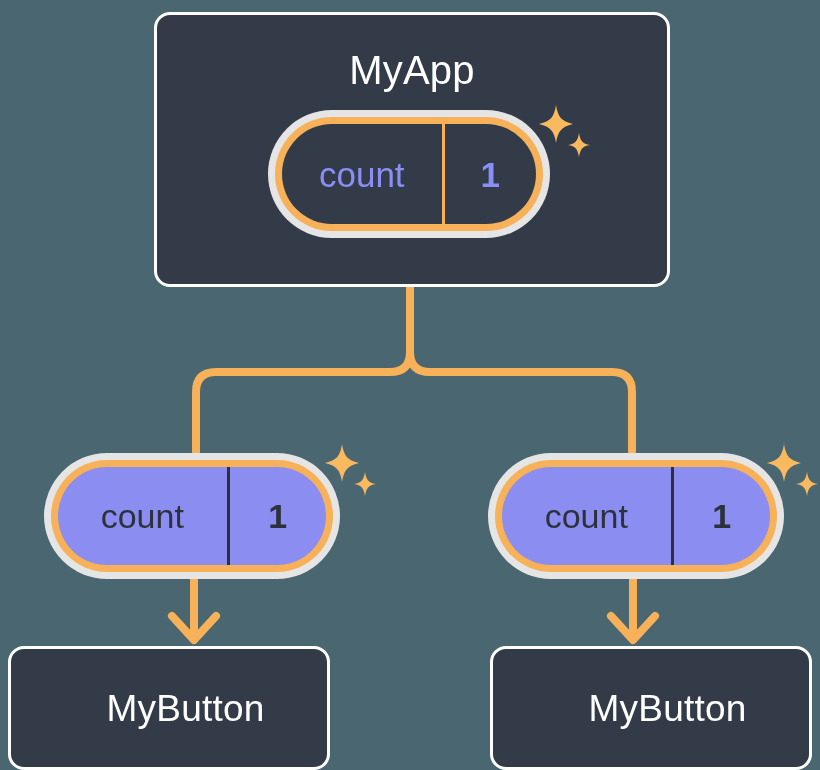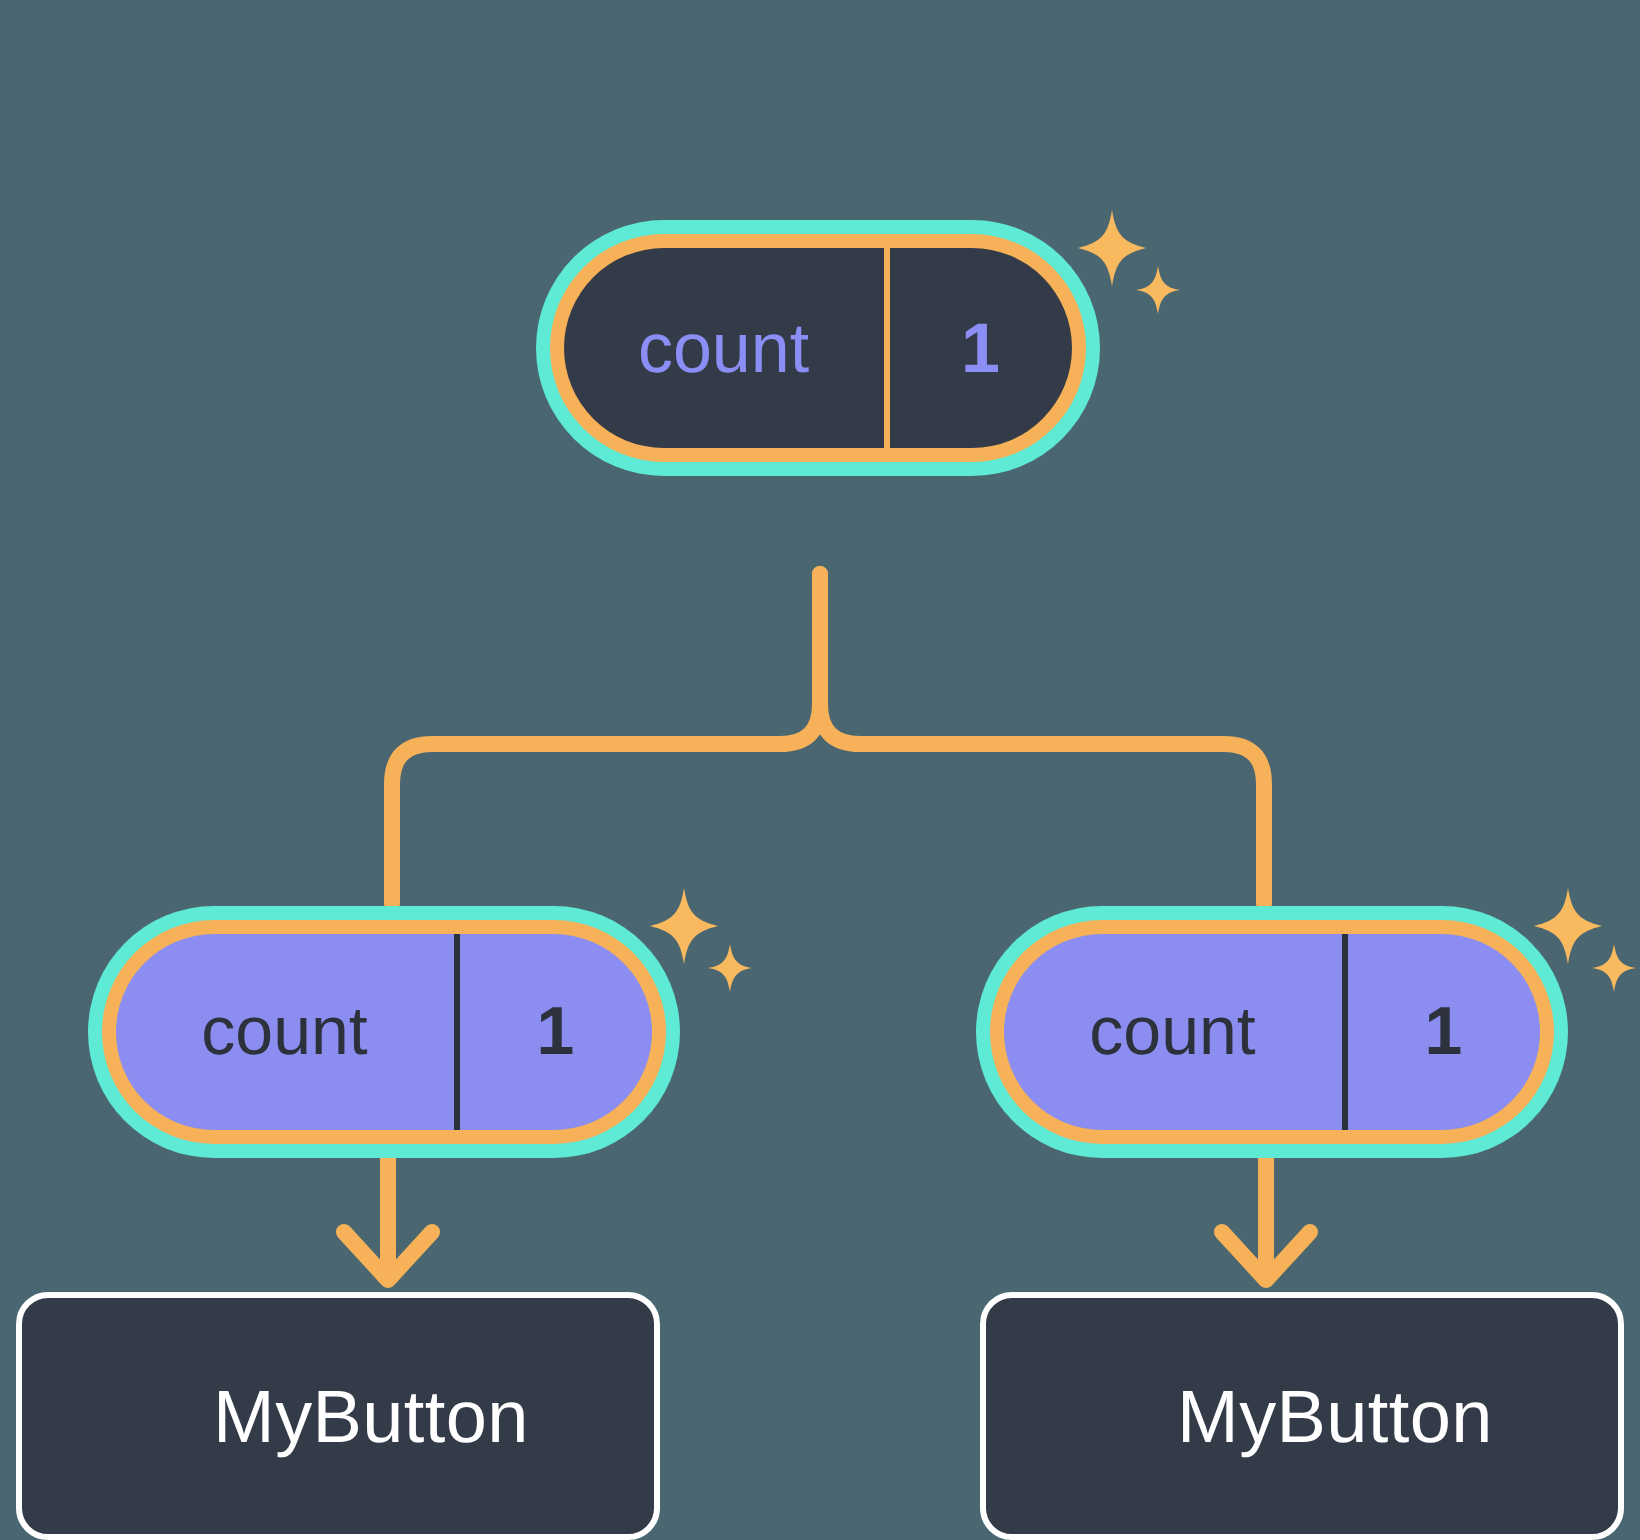--- a/index.html
+++ b/index.html
@@ -36,21 +36,21 @@
   #card-app   { left: 154px; top: 12px;  width: 516px; height: 275px; }
   #card-app .card-title { margin-top: 35px; font-size: 40px; }
 
   #card-btn-left  { left: 8px;   top: 646px; width: 322px; height: 124px; justify-content: center; }
   #card-btn-right { left: 490px; top: 646px; width: 322px; height: 124px; justify-content: center; }
   #card-btn-left .card-title, #card-btn-right .card-title { font-size: 37px; margin-left: 33px; }
 
   
   .pill {
     position: absolute;
-    background: #5eead4;              
+    background: #e5e5e5;              
     border-radius: 999px;
     padding: 7px;                     
     display: block;
   }
   .pill-inner {
     background: #f6b159;              
     border-radius: 999px;
     padding: 7px;                     
     width: 100%; height: 100%;
   }
@@ -102,20 +102,23 @@
     <path d="M 410 287 L 410 352 Q 410 372 390 372 L 216 372 Q 196 372 196 392 L 196 452" fill="none" stroke="#f6b159" stroke-width="8" stroke-linecap="round"></path>
     <path d="M 410 287 L 410 352 Q 410 372 430 372 L 612 372 Q 632 372 632 392 L 632 452" fill="none" stroke="#f6b159" stroke-width="8" stroke-linecap="round"></path>
 
     <path d="M 194 578 L 194 641" fill="none" stroke="#f6b159" stroke-width="8" stroke-linecap="butt"></path>
     <path d="M 172 616 L 194 640 L 216 616" fill="none" stroke="#f6b159" stroke-width="8" stroke-linecap="round" stroke-linejoin="round"></path>
 
     <path d="M 633 578 L 633 641" fill="none" stroke="#f6b159" stroke-width="8" stroke-linecap="butt"></path>
     <path d="M 611 616 L 633 640 L 655 616" fill="none" stroke="#f6b159" stroke-width="8" stroke-linecap="round" stroke-linejoin="round"></path>
   </svg>
 
+  <div class="card" id="card-app">
+    <div class="card-title">MyApp</div>
+  </div>
 
   <div class="pill pill-dark" id="pill-app">
     <div class="pill-inner">
       <div class="pill-body">
         <div class="pill-key">count</div>
         <div class="pill-val">1</div>
       </div>
     </div>
   </div>
 

